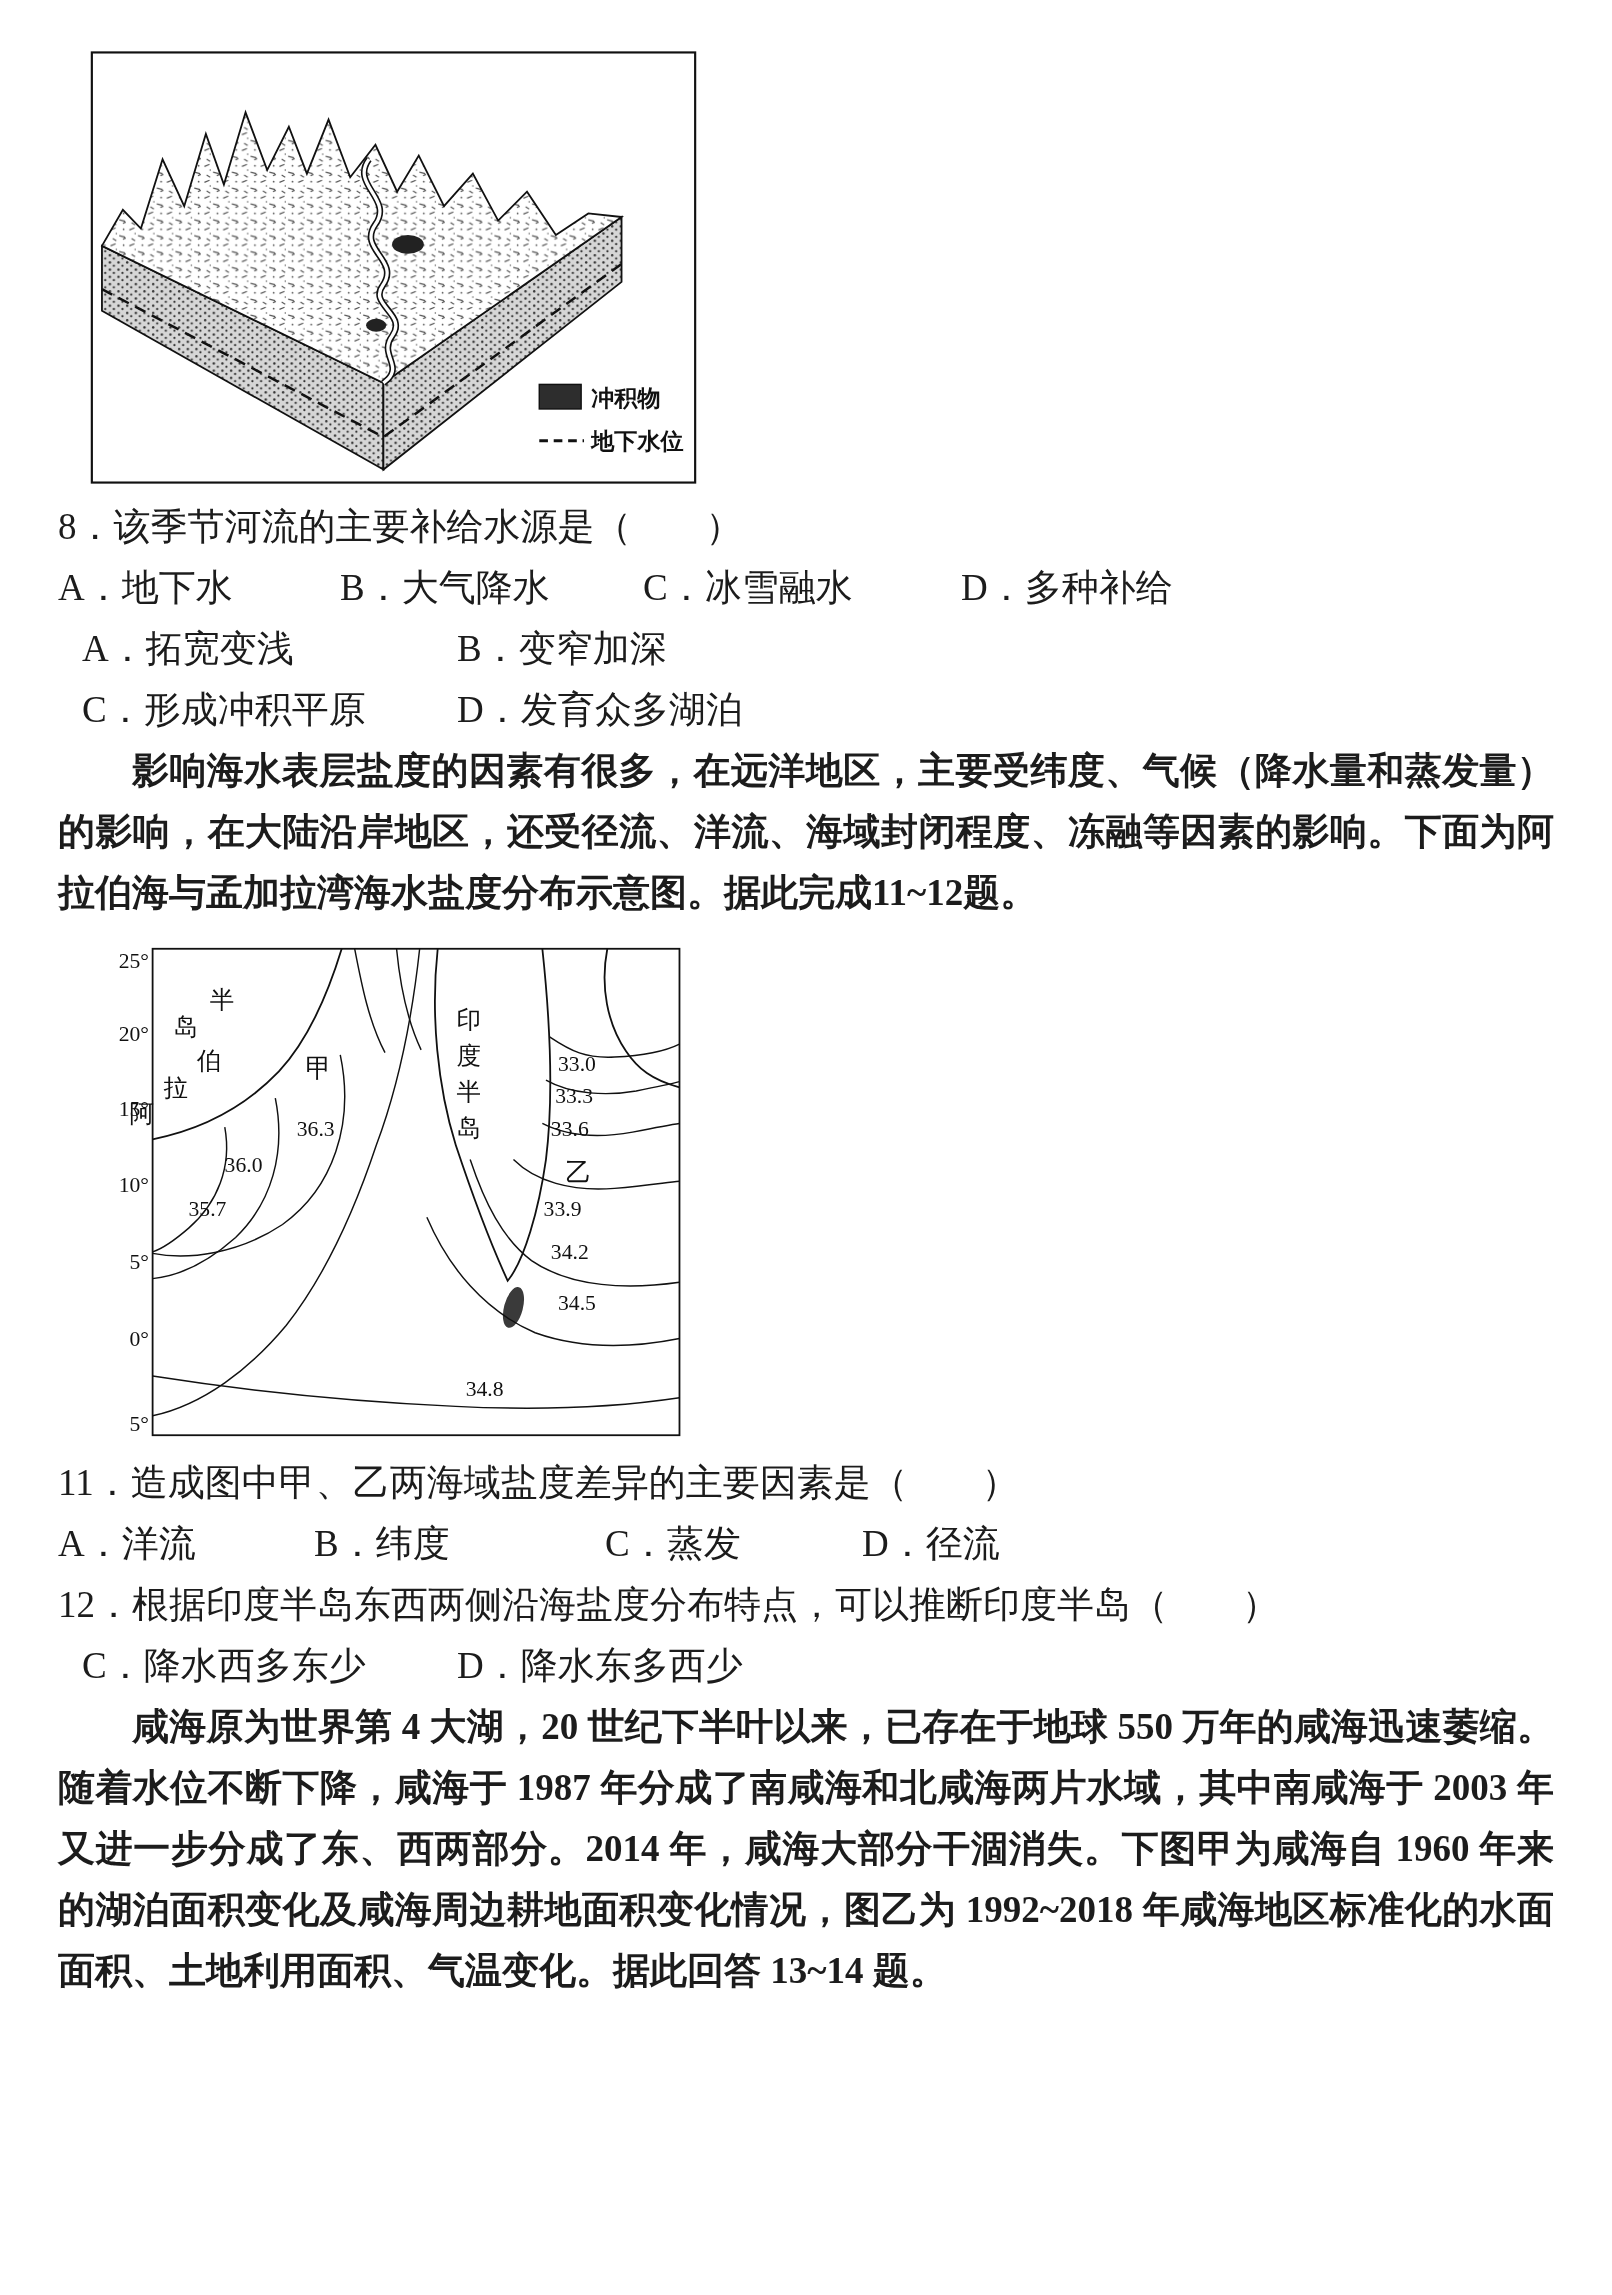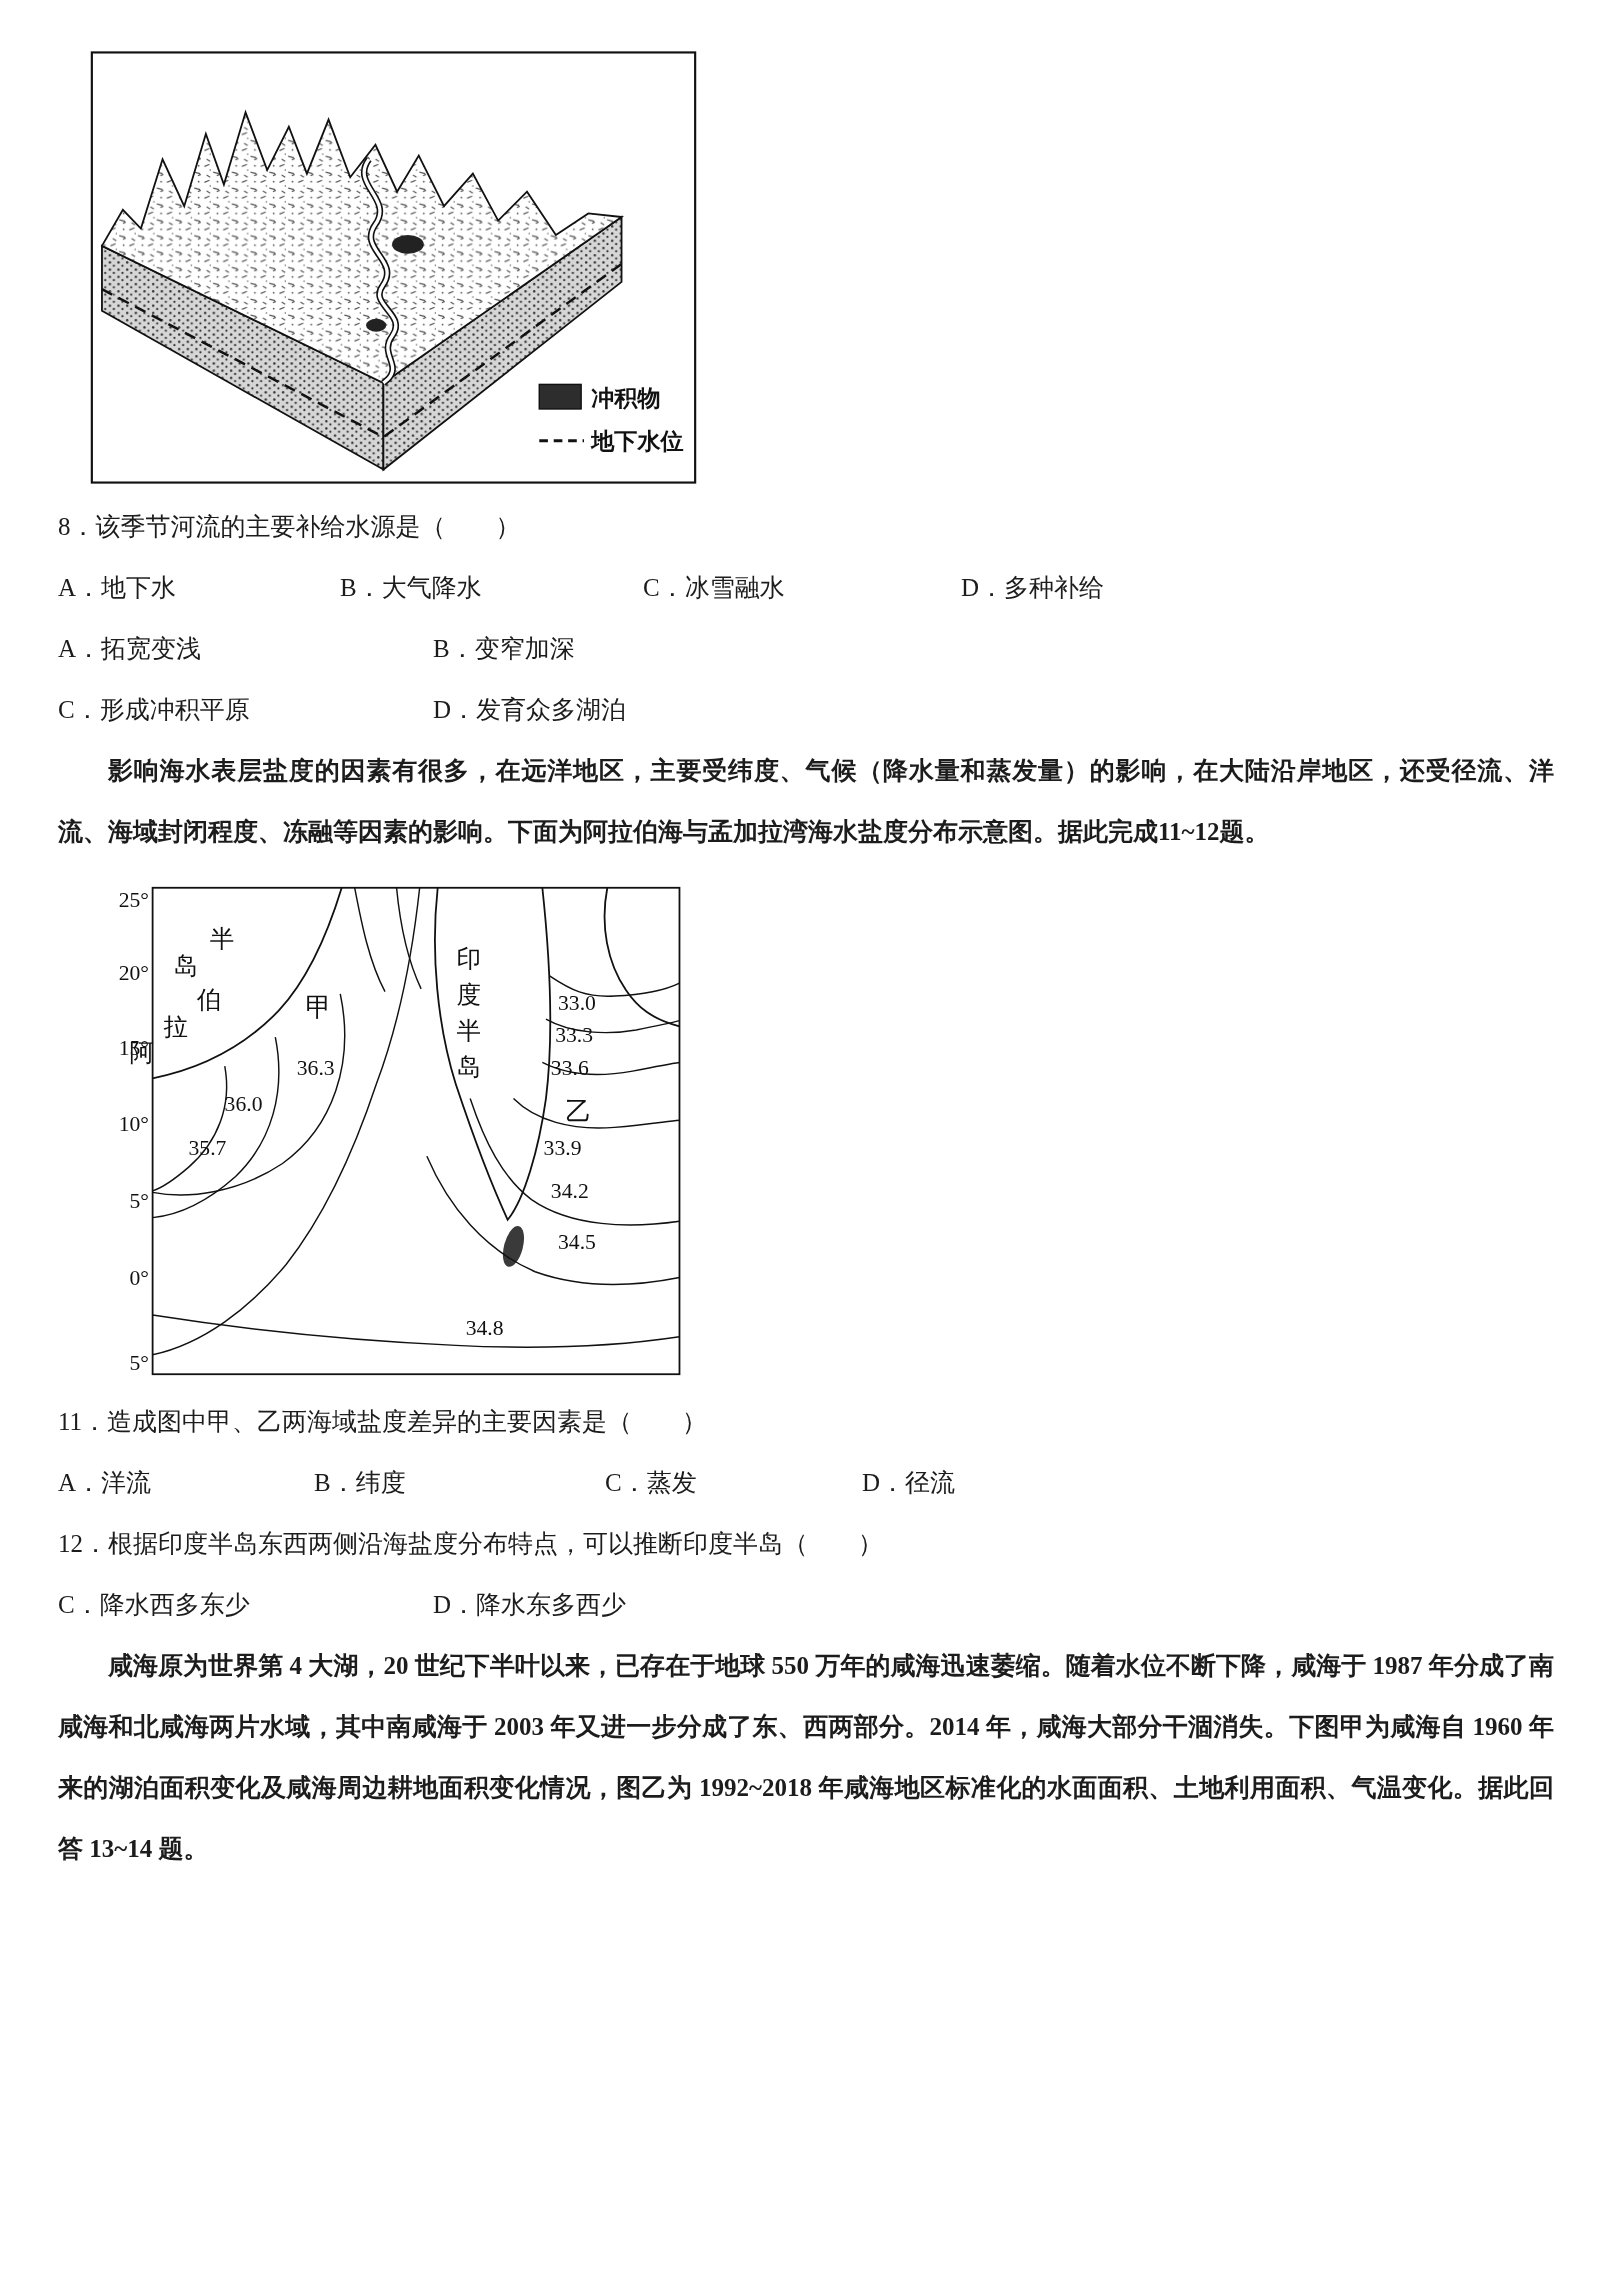--- a/index.html
+++ b/index.html
@@ -3,28 +3,28 @@
 <meta charset="utf-8">
 <style>
   * { margin:0; padding:0; box-sizing:border-box; }
   html,body { background:#ffffff; }
   body {
     width:1612px; min-height:2295px;
     font-family:"Liberation Serif","DejaVu Serif",serif;
     color:#1c1c1c;
   }
   .page { padding:51px 58px 43px 58px; }
-  .stem, .opts, .para { font-size:25px; line-height:61px; }
+  .stem, .opts, .para { font-size:37px; line-height:61px; }
   .para { text-align:justify; text-indent:2em;font-weight:bold; }
   .opts { white-space:nowrap; }
   .opt { display:inline-block; vertical-align:top; }
   .s390{width:282px;} .s420{width:303px;} .s440{width:318px;}
   .s350{width:253px;} .s290{width:209px;}
   .s354{width:256px;} .s370{width:267px;} .s356{width:257px;margin-left:24px;}
-  .s520{width:375px;}
+  .s520{width:375px;margin-left:24px;}
   .fig { display:block; }
   .fig1 { margin:0 0 8.7px 32px; }
   .fig2 { margin:20px 0 8.7px 51px; }
   svg text { fill:#111; }
   .map-serif { font-family:"Liberation Serif","DejaVu Serif",serif; }
   .legend-sans { font-family:"Liberation Sans","DejaVu Sans",sans-serif; font-weight:bold; }
 </style>
 </head>
 <body>
 

